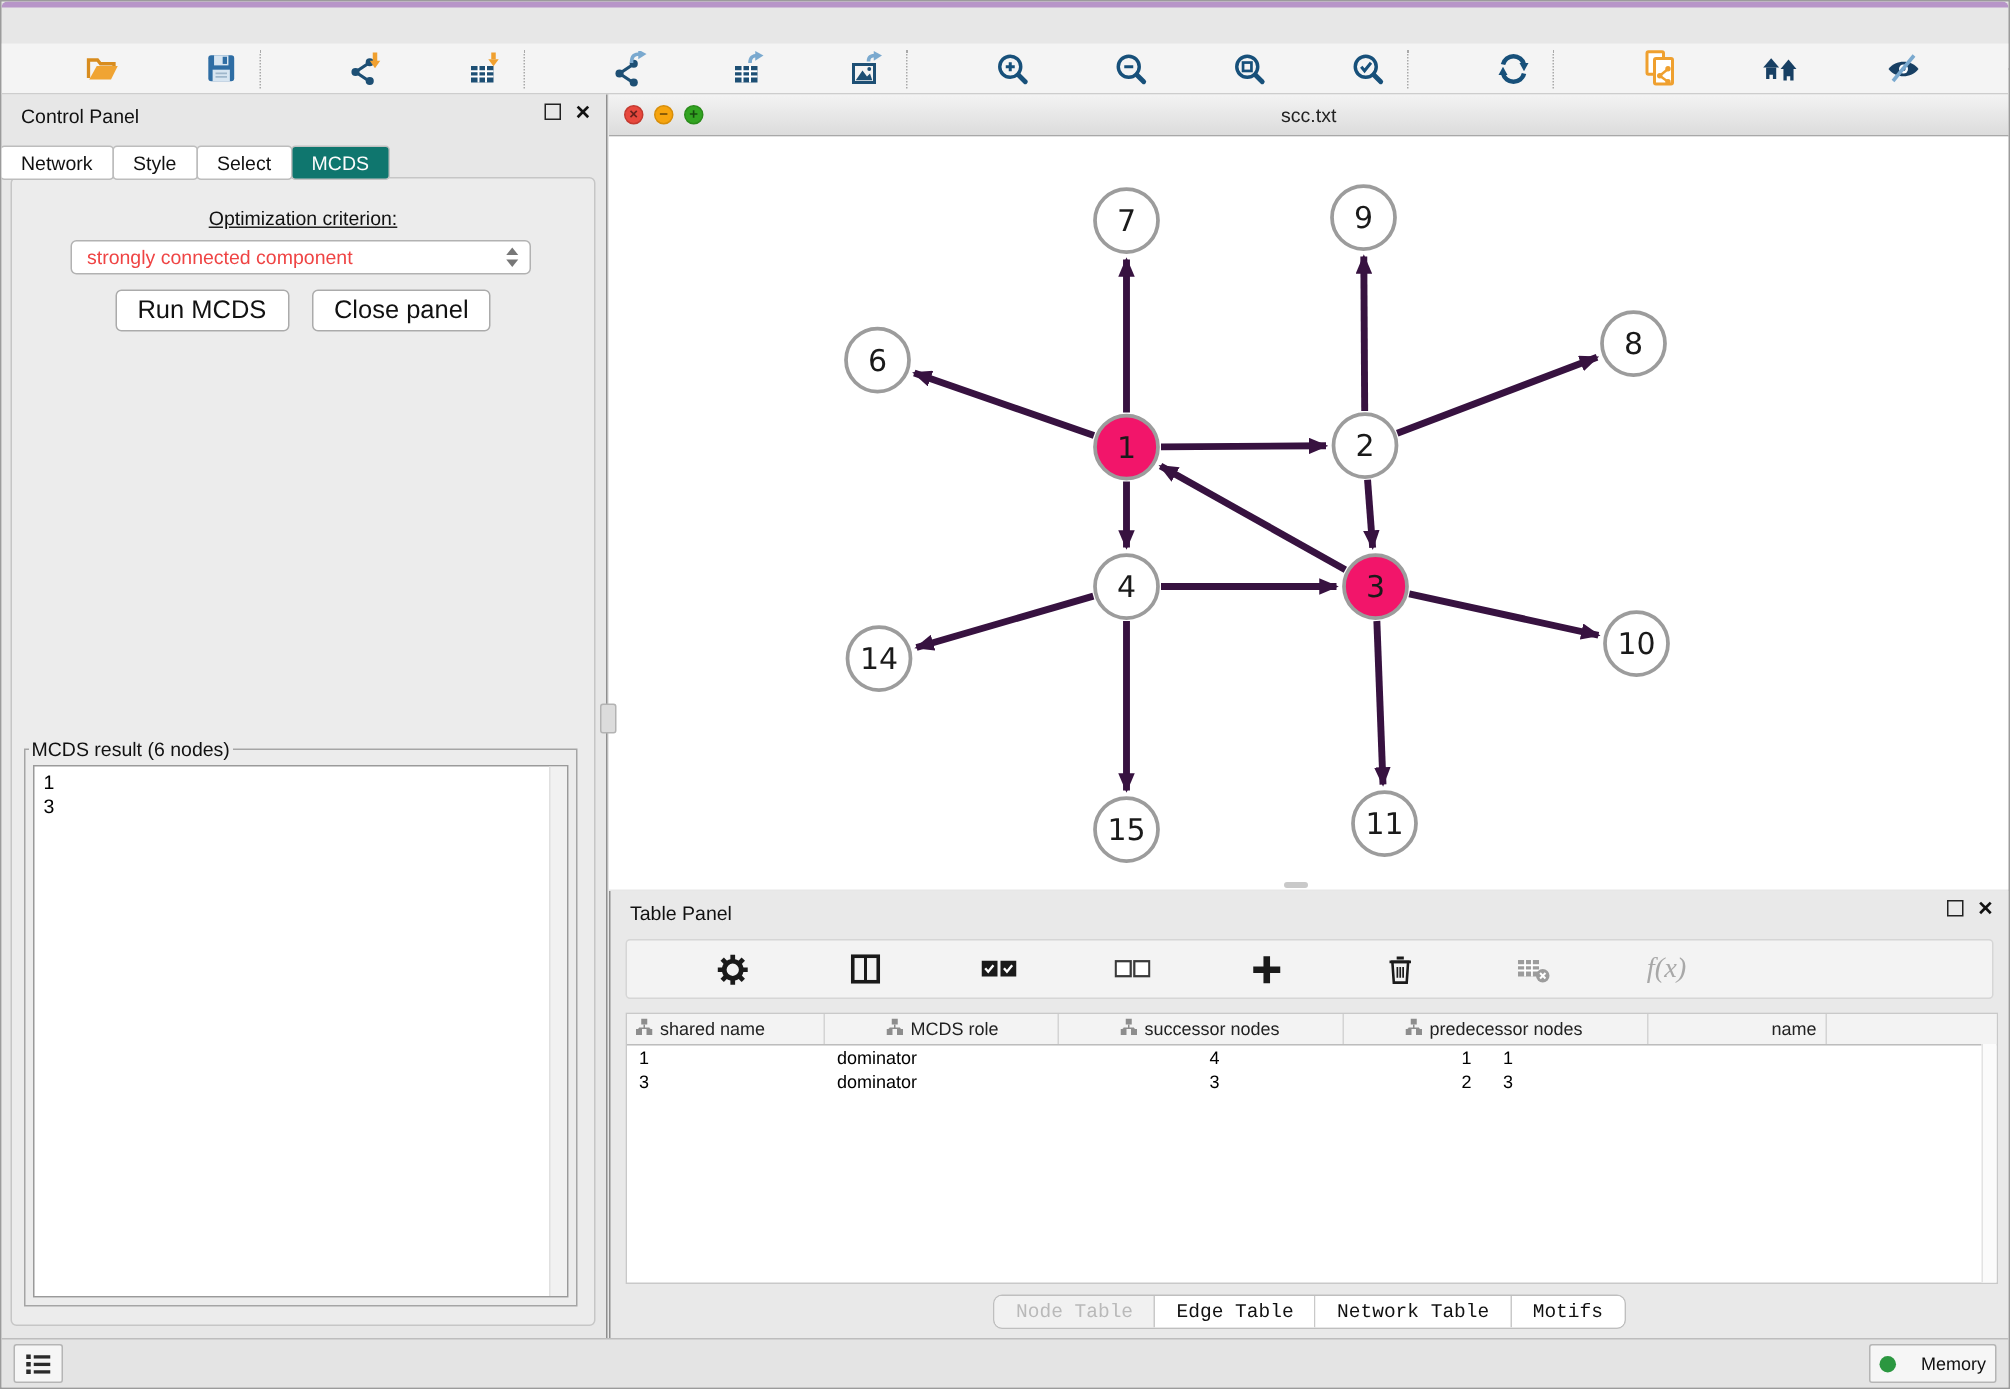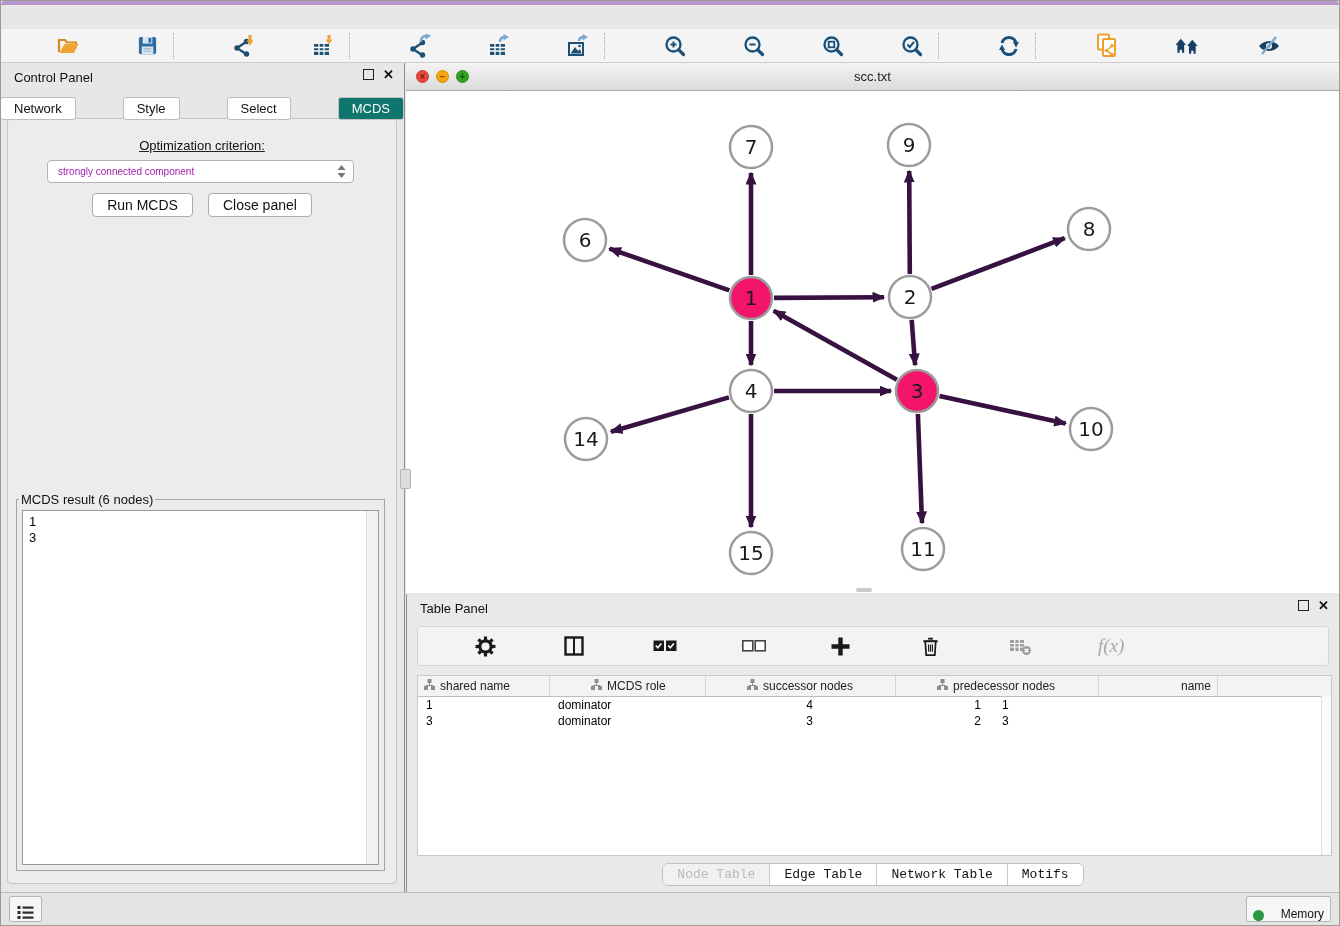--- a/index.html
+++ b/index.html
@@ -7,43 +7,43 @@
        font-family:"Liberation Sans",sans-serif;font-size:13px;color:#222;
        overflow:hidden;box-sizing:border-box;border:1px solid #9b9b9b;}
   
   .top-strip{position:absolute;top:0;left:0;right:0;height:4px;background:#b795c8;border-radius:6px 6px 0 0;}
   .titlebar{position:absolute;top:4px;left:0;right:0;height:24px;background:#ececec;display:flex;align-items:center;}
   .traffic{position:absolute;left:16px;top:5px;display:flex;gap:13px;}
   .traffic .dot{width:15px;height:15px;border-radius:50%;background:#d6d6d6;border:1px solid #c0c0c0;box-sizing:border-box;}
   .win-title{width:100%;text-align:center;color:#9e9e9e;font-size:13px;}
   .toolbar{position:absolute;top:28px;left:0;right:0;height:34px;background:#f4f4f4;
            border-bottom:1px solid #cdcdcd;display:flex;align-items:center;padding:0 12px;box-sizing:border-box;gap:11px;}
-  .tbtn{display:inline-flex;align-items:center;width:26px;height:26px;cursor:default;margin-left:44px;}
+  .tbtn{display:inline-flex;align-items:center;justify-content:center;width:26px;height:26px;cursor:default;margin-left:44px;}
   .tsep{width:1px;height:26px;border-left:1px dotted #a9a9a9;margin:0 3px;}
   .spacer{flex:1;}
   .search{display:flex;align-items:center;width:288px;height:22px;background:#fff;border:1px solid #c6c6c6;
           border-radius:12px;padding:0 8px;gap:5px;}
   .search input{border:none;outline:none;flex:1;font:12px "Liberation Sans",sans-serif;background:transparent;}
   
   .control-panel{position:absolute;top:62px;left:0;width:404px;bottom:33px;background:#e7e7e7;border-right:1px solid #8f8f8f;box-sizing:border-box;}
   .panel-head{position:relative;height:28px;display:flex;align-items:center;padding:0 13px;}
   .panel-head .ph-title{font-size:13px;color:#111;}
   .ph-icons{position:absolute;right:10px;top:6px;display:flex;gap:9px;align-items:center;}
   .float-box{width:9px;height:9px;border:1.5px solid #222;display:inline-block;}
   .close-x{font-size:13px;font-weight:bold;color:#111;line-height:10px;}
-  .cp-tabs{position:absolute;top:34px;left:0;right:0;display:flex;justify-content:space-between;z-index:2;}
+  .cp-tabs{position:absolute;top:34px;left:0;right:0;display:flex;justify-content:flex-start;z-index:2;}
   .cp-tab{background:#fff;border:1px solid #bdbdbd;padding:3px 13px;font-size:13px;margin-left:-1px;border-radius:3px;color:#111;}
   .cp-tab.active{background:#0f766e;color:#fcfcfc;border-color:#c2c2c2;}
   .cp-body{position:absolute;left:6px;right:7px;top:55px;bottom:8px;background:#ececec;border:1px solid #c6c6c6;border-radius:4px;text-decoration:underline;}
   .opt-label{text-align:center;margin-top:19px;font-size:13px;color:#111;}
   .select{position:absolute;left:39px;right:42px;top:41px;height:23px;background:#fff;border:1px solid #b2b2b2;border-radius:4px;
           display:flex;align-items:center;padding:0 6px 0 10px;box-sizing:border-box;}
-  .select .sel-text{flex:1;font-size:10px;color:#a21caf;}
+  .select .sel-text{flex:1;font-size:13px;color:#ef4444;}
   .btn-row{position:absolute;left:0;right:0;top:74px;display:flex;justify-content:center;gap:15px;}
-  .pbtn{background:#fff;border:1px solid #ababab;border-radius:4px;padding:3px 14px;font-size:14px;color:#111;}
+  .pbtn{background:#fff;border:1px solid #ababab;border-radius:4px;padding:3px 14px;font-size:17px;color:#111;}
   fieldset.result{position:absolute;left:8px;right:11px;top:373px;bottom:12px;border:1px solid #a5a5a5;margin:0;padding:0;}
   fieldset.result legend{font-size:13px;color:#111;margin-left:2px;padding:0 2px;}
   .result-area{position:absolute;left:5px;right:5px;top:3px;bottom:5px;background:#fff;border:1px solid #9a9a9a;overflow:hidden;}
   .result-lane{position:absolute;right:0;top:0;bottom:0;width:11px;background:#f1f1f1;border-left:1px solid #e0e0e0;}
   .result-lines{padding:3px 6px;font-size:13px;line-height:16px;color:#000;}
   
   .network-panel{position:absolute;left:405px;top:62px;right:0;height:531px;}
   .net-titlebar{position:relative;height:28px;background:linear-gradient(#f3f3f3,#dcdcdc);border-bottom:1px solid #a8a8a8;
                 display:flex;align-items:center;justify-content:center;box-sizing:border-box;}
   .net-title{font-size:13px;color:#222;}
@@ -69,21 +69,21 @@
   .td.right{text-align:right;padding-right:13px;}
   .t-lane{position:absolute;right:0;top:20px;bottom:0;width:9px;background:#fbfbfb;border-left:1px solid #e3e3e3;}
   .tp-tabs{position:absolute;left:0;right:0;bottom:6px;display:flex;justify-content:center;}
   .seg{display:flex;border:1px solid #bfbfbf;border-radius:6px;overflow:hidden;background:#fff;font-family:Liberation Mono, monospace;}
   .seg-tab{padding:3px 14px;font-size:13px;color:#111;background:#fff;border-right:1px solid #c9c9c9;}
   .seg-tab:last-child{border-right:none;}
   .seg-tab.active{color:#b9b9b9;background:#f1f1f1;}
   
   .statusbar{position:absolute;left:0;right:0;bottom:0;height:33px;background:#e4e4e4;border-top:1px solid #bdbdbd;
              display:flex;align-items:center;justify-content:space-between;padding:0 8px;box-sizing:border-box;}
-  .sbtn{background:#f6f6f6;border:1px solid #b5b5b5;border-radius:2px;height:24px;display:flex;align-items:flex-end;gap:17px;padding:0 6px;}
+  .sbtn{background:#f6f6f6;border:1px solid #b5b5b5;border-radius:2px;height:24px;display:flex;align-items:center;gap:17px;padding:0 6px;}
   .mem-dot{width:11px;height:11px;border-radius:50%;background:#2b9740;display:inline-block;}
   .mem-label{font-size:12px;color:#111;}
 </style>
 </head>
 <body>
 
 <div class="app">
   <div class="top-strip"></div>
 
 

